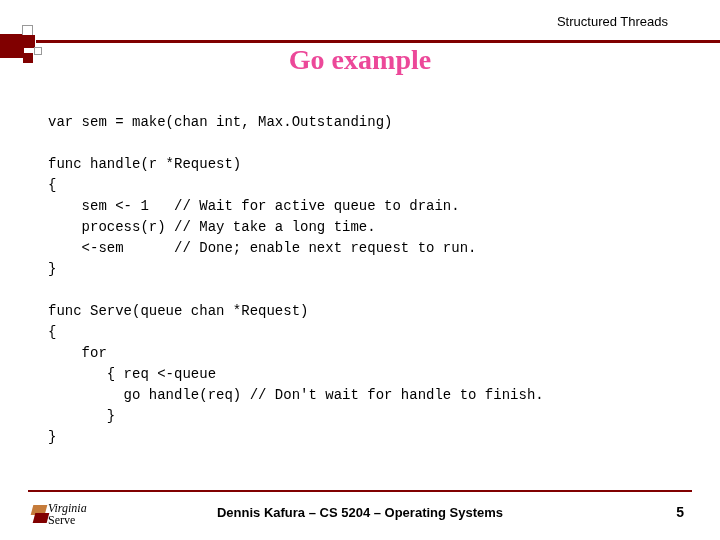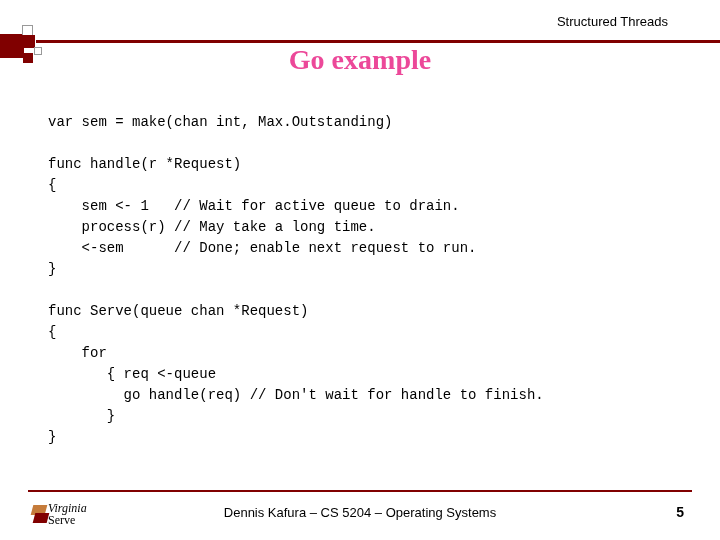--- a/index.html
+++ b/index.html
@@ -9,21 +9,21 @@
   .sq { position: absolute; background: #800000; }
   .sq.a { width: 24px; height: 24px; top: 9px; left: 0; }
   .sq.b { width: 11px; height: 11px; top: 0px; left: 22px; background: #fff; border: 1px solid #999; }
   .sq.c { width: 13px; height: 13px; top: 10px; left: 22px; }
   .sq.d { width: 8px; height: 8px; top: 22px; left: 34px; background: #fff; border: 1px solid #999; }
   .sq.e { width: 10px; height: 10px; top: 28px; left: 23px; }
   .rule { position: absolute; top: 40px; left: 36px; right: 0; height: 3px; background: #800000; }
   .title { position: absolute; top: 44px; left: 0; width: 100%; text-align: center; font-family: Georgia, 'Times New Roman', serif; font-weight: bold; font-size: 28px; color: #ec4899; }
   .code { position: absolute; top: 112px; left: 48px; right: 36px; font-family: "Courier New", Courier, monospace; font-size: 14px; line-height: 1.5; white-space: pre; color: #000; }
   .footer-rule { position: absolute; bottom: 48px; left: 28px; right: 28px; height: 2px; background: #800000; }
-  .footer-text { position: absolute; bottom: 20px; left: 0; width: 100%; text-align: center; font-weight: normal; font-size: 13px; color: #000; }
+  .footer-text { position: absolute; bottom: 20px; left: 0; width: 100%; text-align: center; font-weight: bold; font-size: 13px; color: #000; }
   .page-num { position: absolute; bottom: 20px; right: 36px; font-weight: bold; font-size: 14px; color: #000; }
   .logo { position: absolute; bottom: 14px; left: 32px; display: flex; align-items: center; }
   .logo-mark { width: 16px; height: 22px; position: relative; }
   .logo-mark .vt1 { position: absolute; top: 2px; left: 0; width: 14px; height: 10px; background: #c57b3a; transform: skewX(-15deg); }
   .logo-mark .vt2 { position: absolute; top: 10px; left: 2px; width: 14px; height: 10px; background: #800000; transform: skewX(-15deg); }
   .logo-text { font-family: 'Times New Roman', serif; font-size: 12px; line-height: 1; }
   .logo-text .l1 { font-style: italic; }
 </style>
 </head>
 <body>

